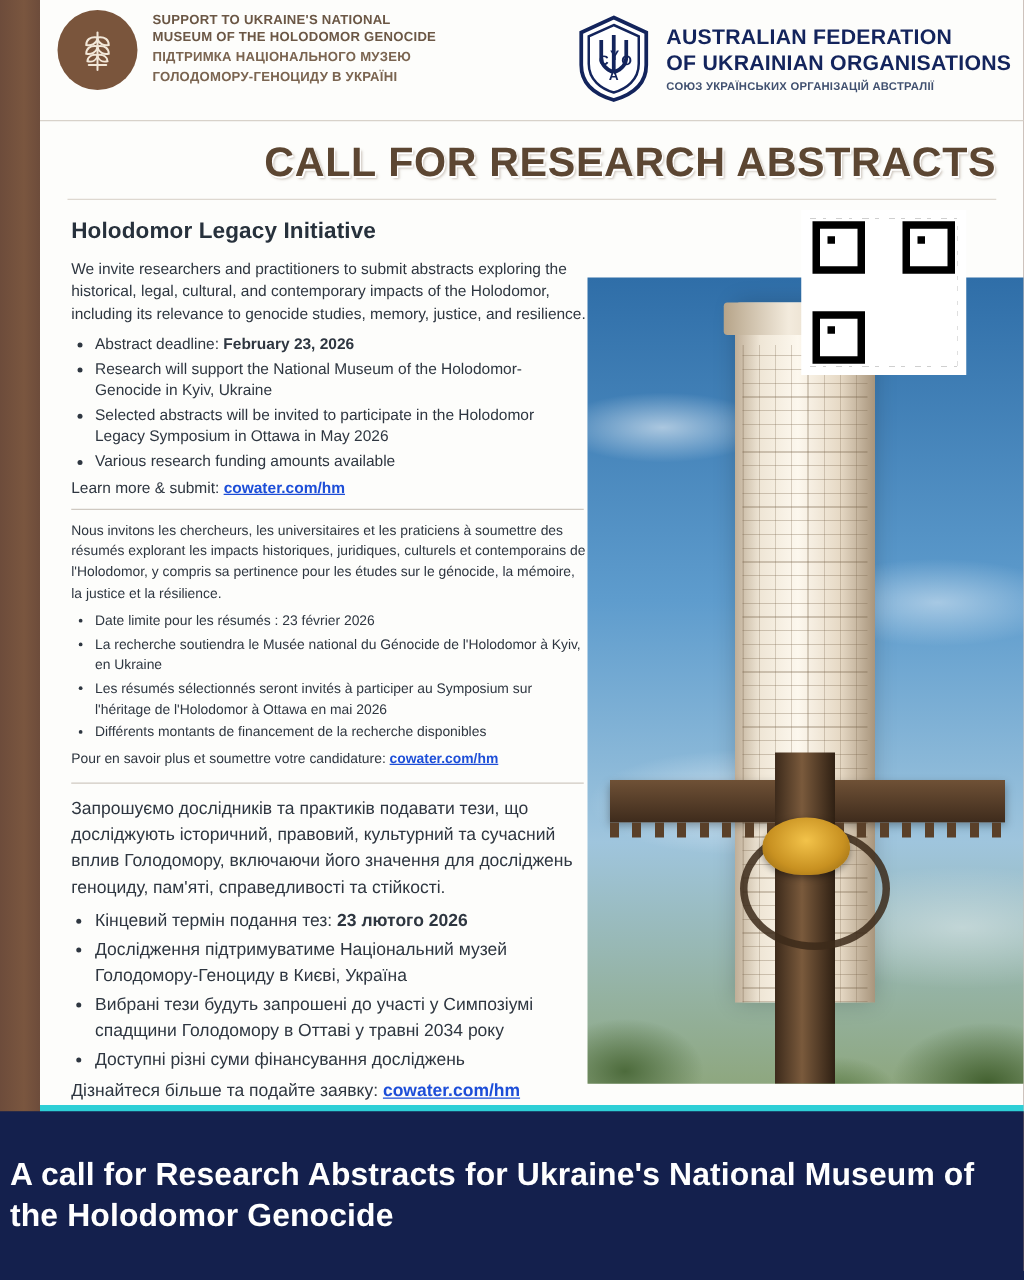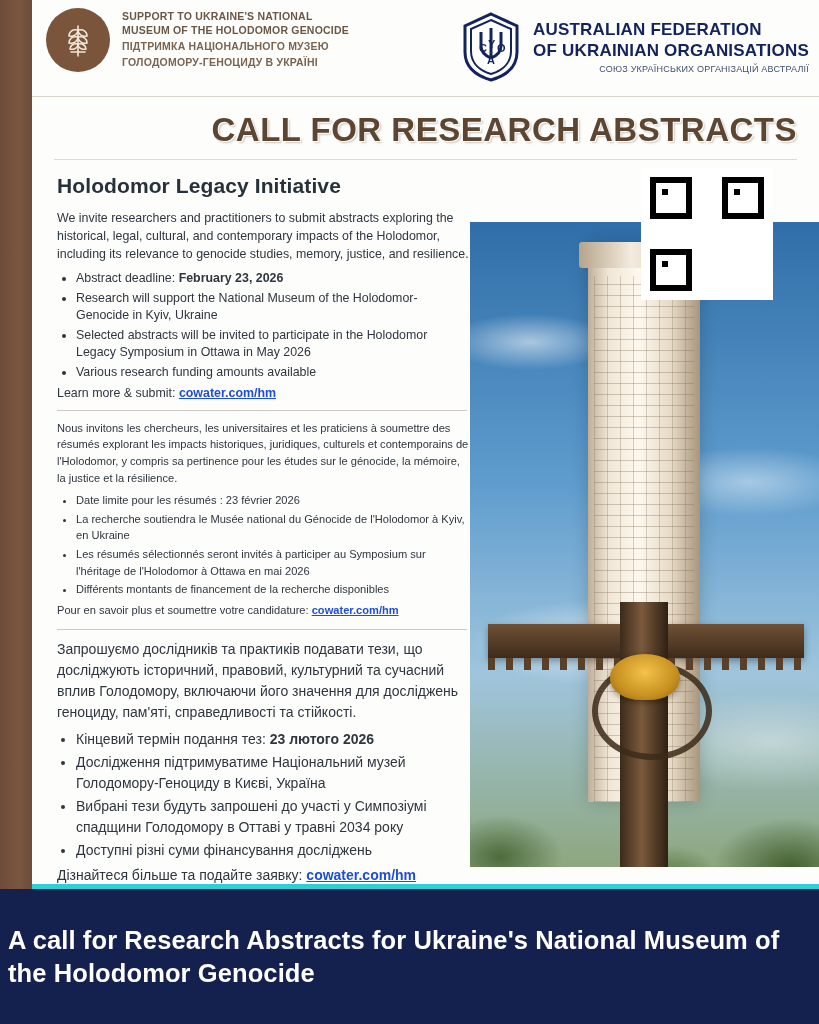--- a/index.html
+++ b/index.html
@@ -71,24 +71,23 @@
     display: flex; align-items: center; gap: 12px;
   }
   .cyo-emblem { width: 60px; height: 70px; position: relative; }
   .hdr-right-text { text-align: left; }
   .afuo-1 {
     font-size: 17px; font-weight: 700; color: #13245c;
     letter-spacing: .2px; line-height: 1.18;
     text-transform: uppercase;
   }
   .afuo-2 {
-    font-size: 9px; font-weight: 400; color: #40506f;
+    font-size: 9px; font-weight: 700; color: #40506f;
     letter-spacing: .2px; margin-top: 3px;
     text-transform: uppercase;
-    text-align: right;
   }
 
   
   .title-wrap {
     padding: 14px 0 10px 0;
     border-bottom: 1px solid #ded8d0;
     margin: 0 22px;
   }
   .main-title {
     font-size: 33px;
@@ -103,21 +102,21 @@
   .body-area {
     position: relative;
     height: 707px;
   }
   .col-left {
     position: absolute;
     left: 22px; top: 8px;
     width: 416px;
   }
   .subtitle {
-    font-size: 21px;
+    font-size: 18px;
     font-weight: 700;
     color: #27313c;
     margin: 6px 0 12px 3px;
     letter-spacing: .1px;
   }
   .para {
     font-size: 12.4px;
     line-height: 1.45;
     color: #2e3640;
     margin: 0 0 6px 3px;

